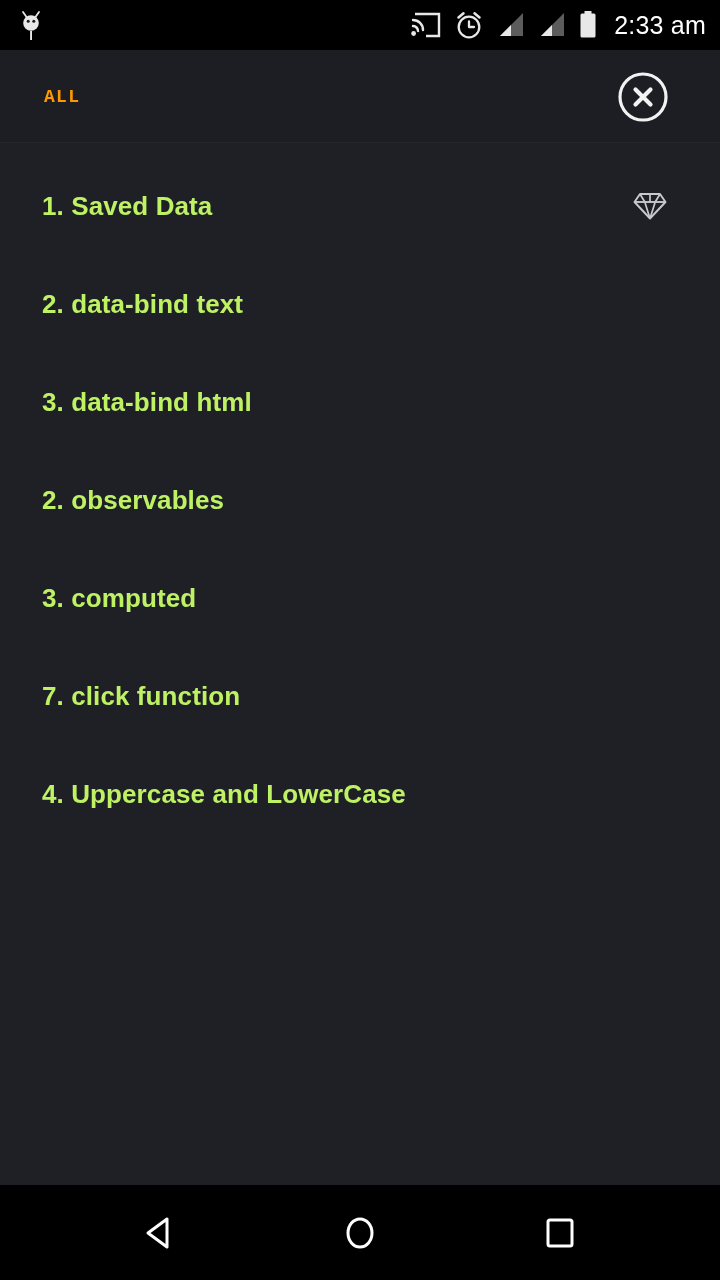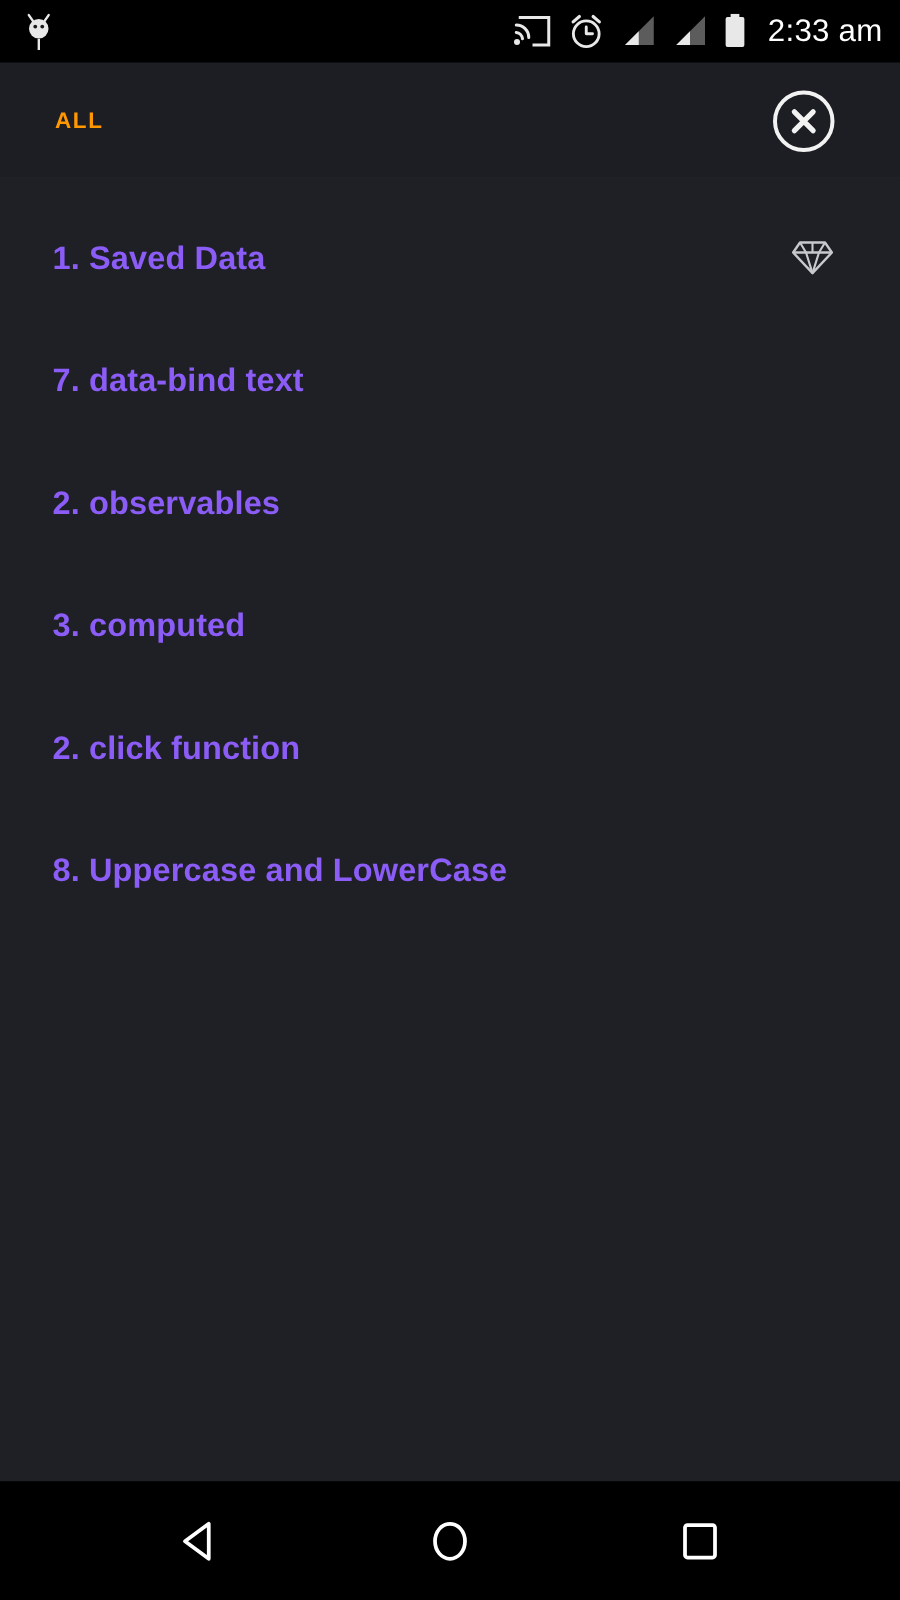--- a/index.html
+++ b/index.html
@@ -45,21 +45,21 @@
   .header:after {
     content:""; position:absolute; left:0; right:0; bottom:0;
     height:1px; background:#24262c;
   }
   .tab {
     color:#ff9800;
     font-size:18px; font-weight:700;
     letter-spacing:1.3px;
     cursor:pointer;
     background:none; border:none;
-    font-family:Liberation Sans, sans-serif;
+    font-family:Liberation Mono, monospace;
     padding:6px 2px;
   }
   .header-spacer { flex:1 1 auto; }
   .close-btn {
     width:54px; height:54px;
     border-radius:50%;
     display:flex; align-items:center; justify-content:center;
     cursor:pointer;
     margin-right:28px;
   }
@@ -72,21 +72,21 @@
     position:relative;
   }
   .list { padding-top:14px; }
   .list-item {
     height:98px;
     display:flex; align-items:center;
     padding:0 28px 0 42px;
     cursor:pointer;
   }
   .item-label {
-    color:#8b5cf6;
+    color:#bef264;
     font-size:26px;
     font-weight:700;
     letter-spacing:.1px;
     white-space:nowrap;
     text-align:right;
   }
   .item-spacer { flex:1 1 auto; }
   .gem-wrap {
     width:40px; height:40px;
     display:flex; align-items:center; justify-content:center;
@@ -194,37 +194,41 @@
             <svg width="34" height="30" viewBox="0 0 34 30">
               <path d="M7 3 H27 L32.5 11 L17 27.5 L1.5 11 Z" fill="none" stroke="#c8c9cc" stroke-width="1.9" stroke-linejoin="round"></path>
               <path d="M1.5 11 H32.5" fill="none" stroke="#c8c9cc" stroke-width="1.9"></path>
               <path d="M7 3 L11.8 11 L17 27.5" fill="none" stroke="#c8c9cc" stroke-width="1.7" stroke-linejoin="round"></path>
               <path d="M27 3 L22.2 11 L17 27.5" fill="none" stroke="#c8c9cc" stroke-width="1.7" stroke-linejoin="round"></path>
               <path d="M17 3 V11" fill="none" stroke="#c8c9cc" stroke-width="1.7"></path>
             </svg>
           </span>
         </div>
         <div class="list-item">
-          <span class="item-label">7. data-bind text</span>
+          <span class="item-label">2. data-bind text</span>
+          <div class="item-spacer"></div>
+        </div>
+        <div class="list-item">
+          <span class="item-label">3. data-bind html</span>
           <div class="item-spacer"></div>
         </div>
         <div class="list-item">
           <span class="item-label">2. observables</span>
           <div class="item-spacer"></div>
         </div>
         <div class="list-item">
           <span class="item-label">3. computed</span>
           <div class="item-spacer"></div>
         </div>
         <div class="list-item">
-          <span class="item-label">2. click function</span>
-          <div class="item-spacer"></div>
-        </div>
-        <div class="list-item">
-          <span class="item-label">8. Uppercase and LowerCase</span>
+          <span class="item-label">7. click function</span>
+          <div class="item-spacer"></div>
+        </div>
+        <div class="list-item">
+          <span class="item-label">4. Uppercase and LowerCase</span>
           <div class="item-spacer"></div>
         </div>
       </div>
   </div>
 
   <div class="navbar">
     <div class="nav-btn">
       <svg width="46" height="46" viewBox="0 0 46 46">
         <path d="M30 9 L30 37 L11 23 Z" fill="none" stroke="#fff" stroke-width="3" stroke-linejoin="round"></path>
       </svg>

